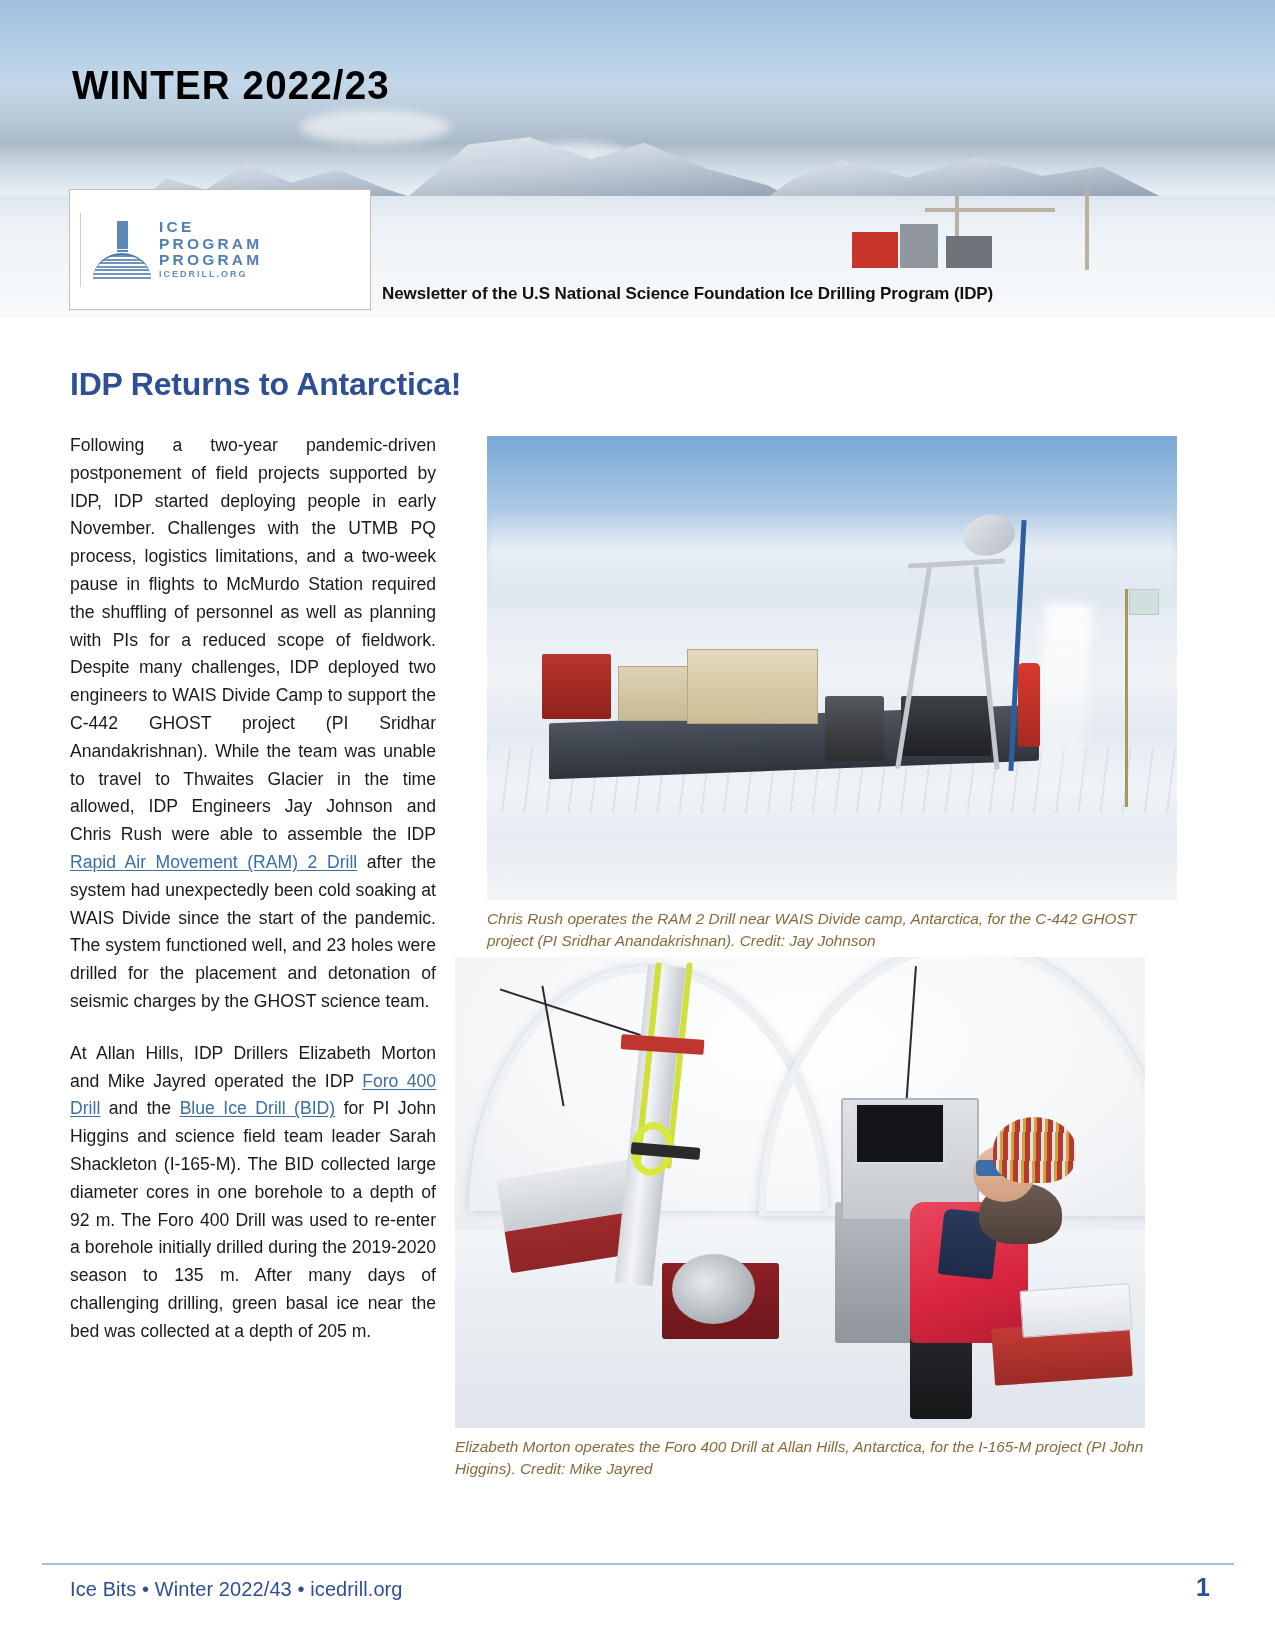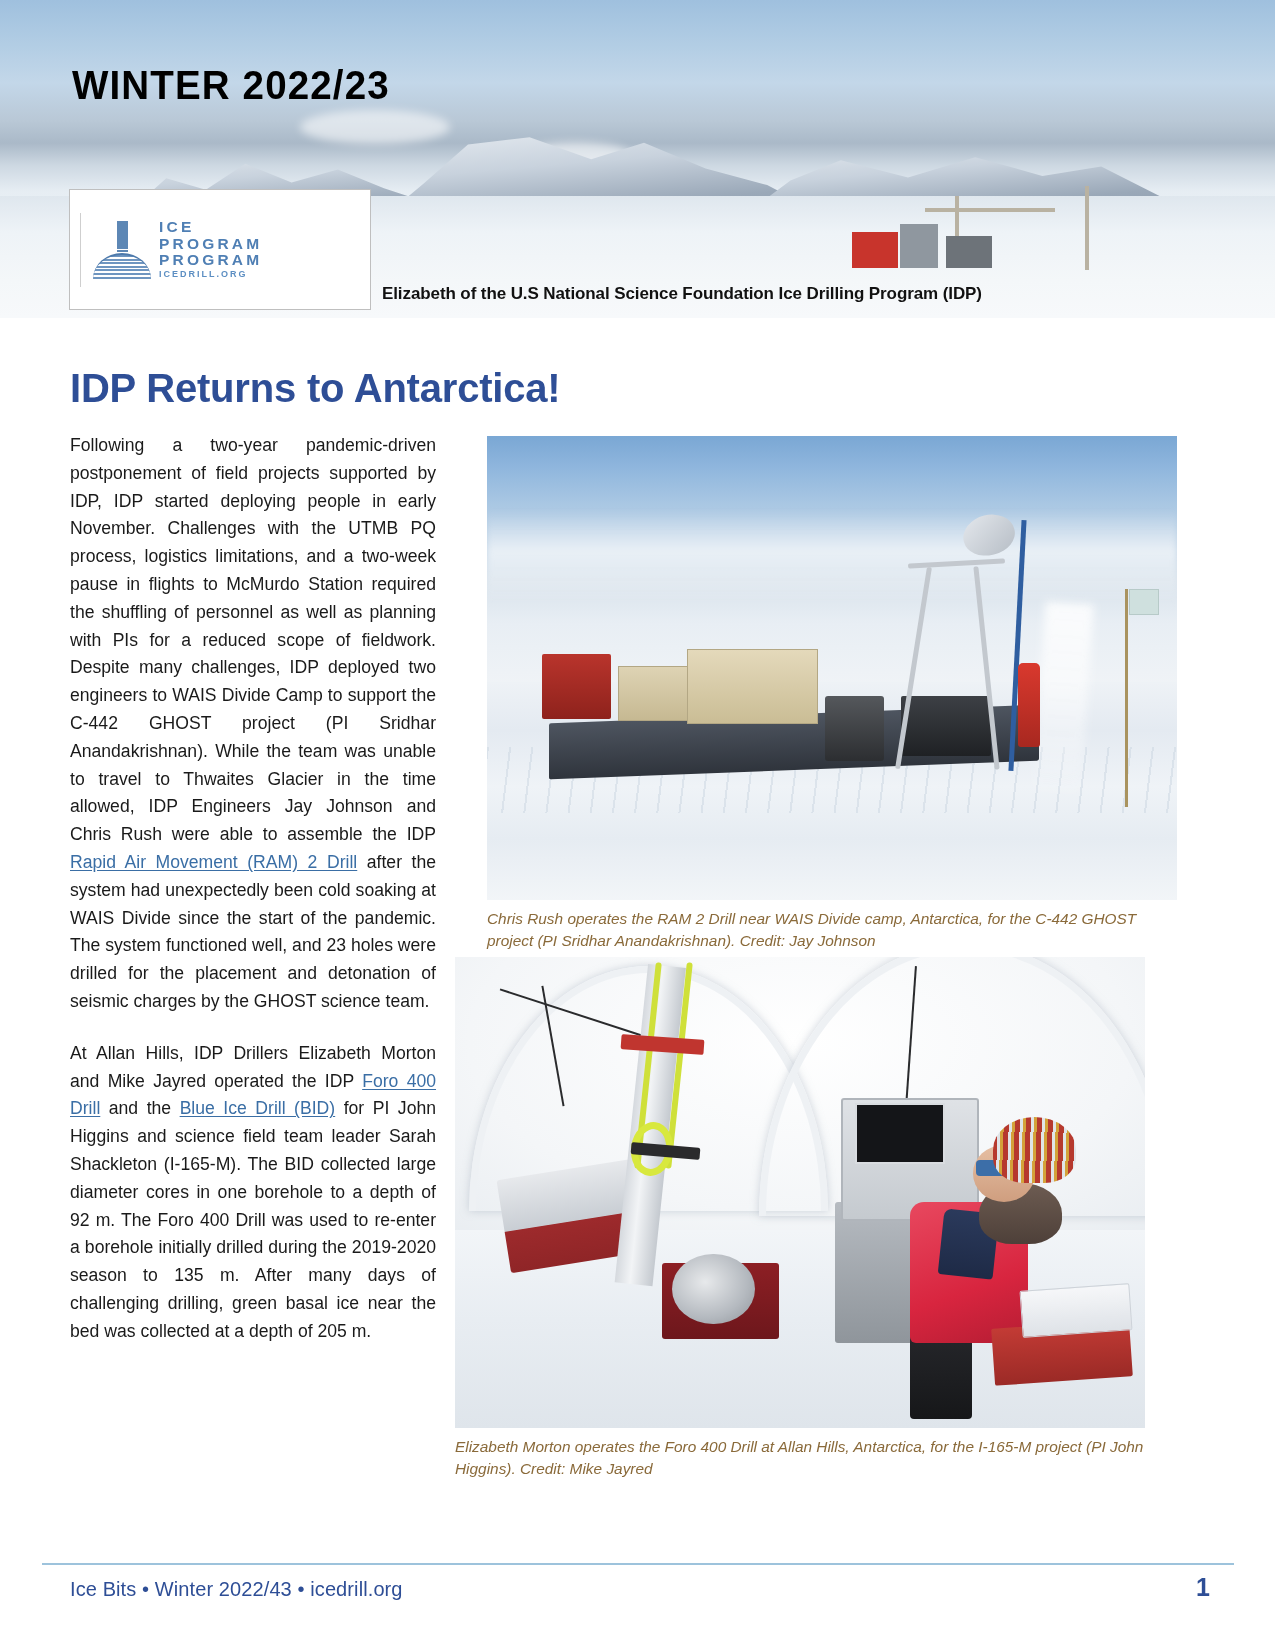--- a/index.html
+++ b/index.html
@@ -186,21 +186,21 @@
     font-size: 17px;
     font-weight: 700;
     color: #111111;
     letter-spacing: -0.1px;
   }
 
   
   .headline {
     position: absolute;
     left: 70px; top: 366px;
-    font-size: 40px;
+    font-size: 32px;
     font-weight: 700;
     color: #2e4e96;
     letter-spacing: -0.2px;
   }
 
   .col-left {
     position: absolute;
     left: 70px; top: 432px;
     width: 366px;
     font-size: 17.6px;
@@ -512,21 +512,21 @@
         </div>
         <div class="idp-words">
           <div class="l">ICE</div>
           <div class="l">PROGRAM</div>
           <div class="l">PROGRAM</div>
           <div class="url">ICEDRILL.ORG</div>
         </div>
       </div>
     </div>
 
-    <div class="tagline">Elizabeth of the U.S National Science Foundation Ice Drilling Program (IDP)</div>
+    <div class="tagline">Newsletter of the U.S National Science Foundation Ice Drilling Program (IDP)</div>
   </div>
 
   <h1 class="headline">IDP Returns to Antarctica!</h1>
 
   <div class="col-left">
     <p><span>Following a two-year pandemic-driven postponement of field projects supported by IDP, IDP started deploying people in early November. Challenges with the UTMB PQ process, logistics limitations, and a two-week pause in flights to McMurdo Station required the shuffling of personnel as well as planning with PIs for a reduced scope of fieldwork. Despite many challenges, IDP deployed two engineers to WAIS Divide Camp to support the C-442 GHOST project (PI Sridhar Anandakrishnan). While the team was unable to travel to Thwaites Glacier in the time allowed, IDP Engineers Jay Johnson and Chris Rush were able to assemble the IDP </span><a href="#">Rapid Air Movement (RAM) 2 Drill</a><span> after the system had unexpectedly been cold soaking at WAIS Divide since the start of the pandemic. The system functioned well, and 23 holes were drilled for the placement and detonation of seismic charges by the GHOST science team.</span></p>
     <p><span>At Allan Hills, IDP Drillers Elizabeth Morton and Mike Jayred operated the IDP </span><a href="#">Foro 400 Drill</a><span> and the </span><a href="#">Blue Ice Drill (BID)</a><span> for PI John Higgins and science field team leader Sarah Shackleton (I-165-M). The BID collected large diameter cores in one borehole to a depth of 92 m. The Foro 400 Drill was used to re-enter a borehole initially drilled during the 2019-2020 season to 135 m. After many days of challenging drilling, green basal ice near the bed was collected at a depth of 205 m.</span></p>
   </div>
 
   <figure class="figure fig1">

